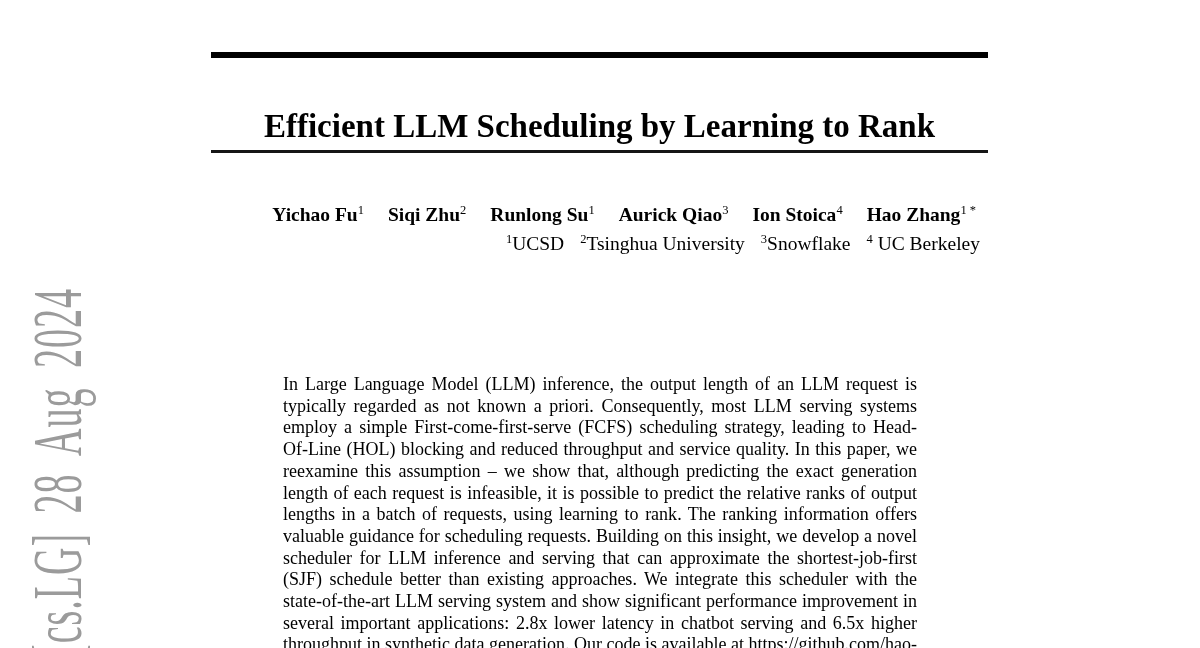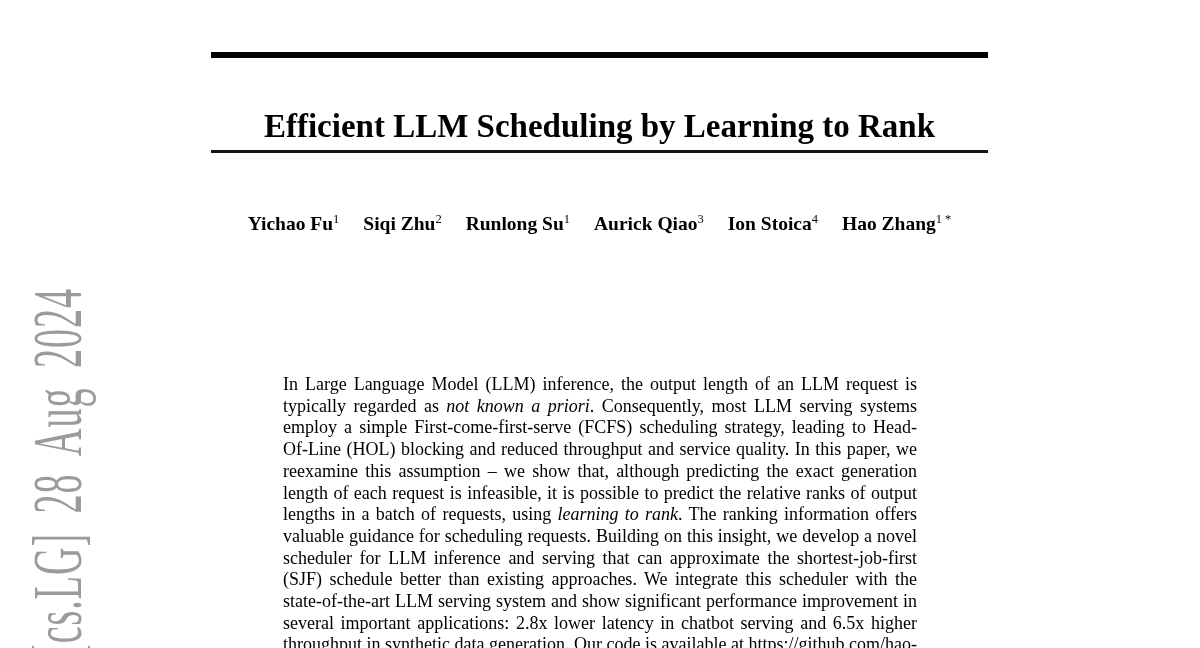--- a/index.html
+++ b/index.html
@@ -33,41 +33,41 @@
 
   .rule-thick { position: absolute; top: 52px; left: 0; width: 100%; height: 6px; background: #000; }
   .rule-thin  { position: absolute; top: 150px; left: 0; width: 100%; height: 2.5px; background: #161616; }
 
   .paper-title {
     position: absolute; top: 84px; left: 0; width: 100%;
     text-align: center; font-size: 33px; font-weight: bold; line-height: 40px;
     white-space: nowrap;
   }
 
-  .authors-block { position: absolute; top: 212px; left: 0; width: 100%; text-align: center; }
+  .authors-block { position: absolute; top: 203px; left: 0; width: 100%; text-align: right; }
   .authors-line { font-size: 19.5px; line-height: 24px; white-space: nowrap; }
   .author { display: inline-block; margin: 0 12px; }
   .author-name { font-weight: bold; }
   .authors-line sup, .affils-line sup {
     font-weight: normal; font-size: 12.5px; line-height: 0;
     vertical-align: baseline; position: relative; top: -7px;
   }
   .affils-line { margin-top: 5px; font-size: 19.5px; line-height: 24px; white-space: nowrap; }
   .affil { display: inline-block; margin: 0 8px; }
 
   .abstract-heading {
     position: absolute; top: 307px; left: 0; width: 100%;
     text-align: center; font-size: 23.5px; font-weight: bold; line-height: 28px;
   }
 
   .abstract-body {
     position: absolute; top: 356px; left: 72px; width: 634px;
     font-size: 18px; line-height: 21.7px; text-align: justify;
   }
-  .it { font-style: italic; }
+  .it { }
   .url-link { color: #000; text-decoration: none; word-break: break-all; }
 </style>
 </head>
 <body>
 
 <div class="page">
 
   <div class="arxiv-stamp">[cs.LG] 28 Aug 2024</div>
 
   <div class="content">
@@ -75,19 +75,22 @@
     <div class="rule-thick"></div>
 
     <h1 class="paper-title">Efficient LLM Scheduling by Learning to Rank</h1>
 
     <div class="rule-thin"></div>
 
     <div class="authors-block">
       <div class="authors-line">
         <span class="author"><span class="author-name">Yichao Fu</span><sup>1</sup></span><span class="author"><span class="author-name">Siqi Zhu</span><sup>2</sup></span><span class="author"><span class="author-name">Runlong Su</span><sup>1</sup></span><span class="author"><span class="author-name">Aurick Qiao</span><sup>3</sup></span><span class="author"><span class="author-name">Ion Stoica</span><sup>4</sup></span><span class="author"><span class="author-name">Hao Zhang</span><sup>1 *</sup></span>
       </div>
+      <div class="affils-line">
+        <span class="affil"><sup>1</sup><span>UCSD</span></span><span class="affil"><sup>2</sup><span>Tsinghua University</span></span><span class="affil"><sup>3</sup><span>Snowflake</span></span><span class="affil"><sup>4</sup><span> UC Berkeley</span></span>
+      </div>
     </div>
 
 
     <p class="abstract-body"><span>In Large Language Model (LLM) inference, the output length of an LLM request is typically regarded as </span><span class="it">not known a priori</span><span>. Consequently, most LLM serving systems employ a simple First-come-first-serve (FCFS) scheduling strategy, leading to Head-Of-Line (HOL) blocking and reduced throughput and service quality.  In this paper, we reexamine this assumption – we show that, although predicting the exact generation length of each request is infeasible, it is possible to predict the relative ranks of output lengths in a batch of requests, using </span><span class="it">learning to rank</span><span>. The ranking information offers valuable guidance for scheduling requests.  Building on this insight, we develop a novel scheduler for LLM inference and serving that can approximate the shortest-job-first (SJF) schedule better than existing approaches. We integrate this scheduler with the state-of-the-art LLM serving system and show significant performance improvement in several important applications: 2.8x lower latency in chatbot serving and 6.5x higher throughput in synthetic data generation. Our code is available at </span><span class="url-link">https://github.com/hao-ai-lab/vllm-ltr.git</span></p>
 
   </div>
 </div>
 
 </body></html>

